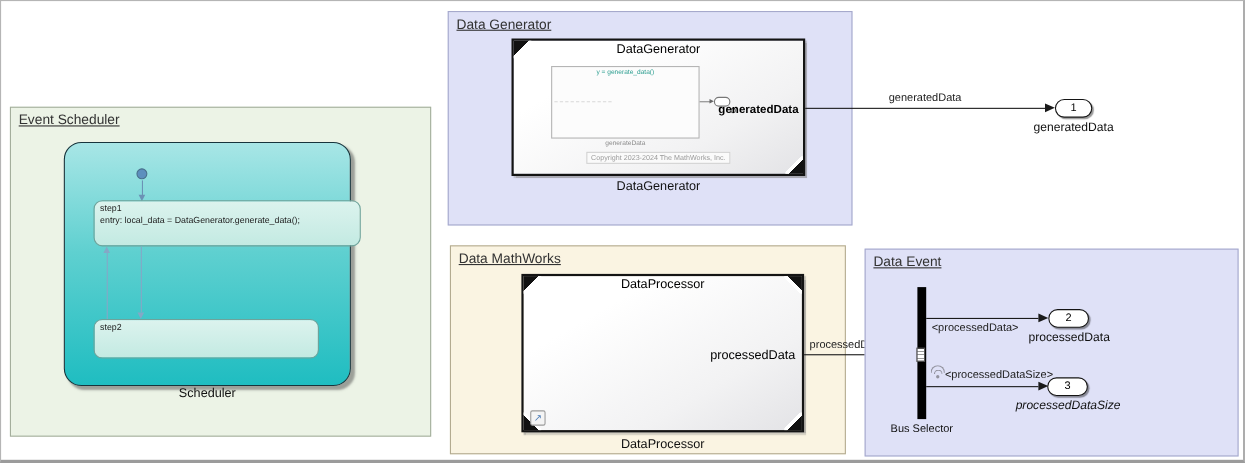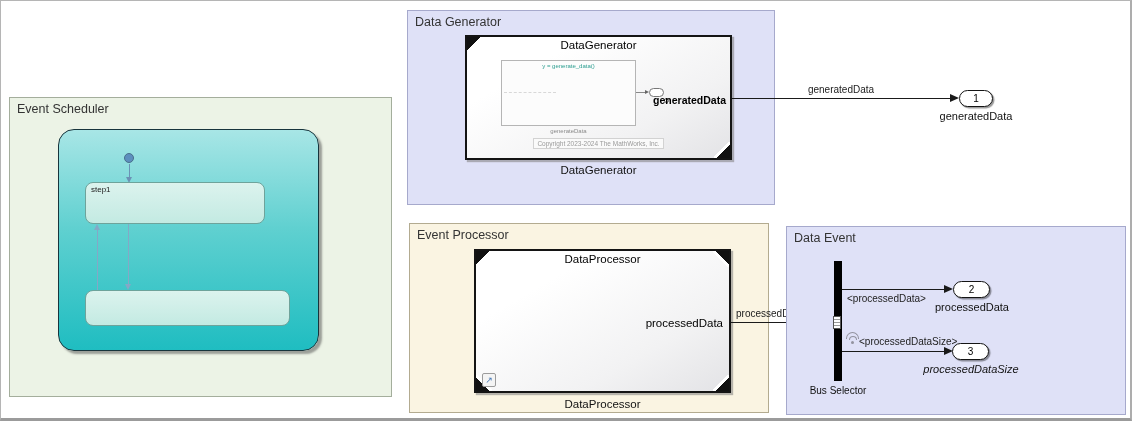--- a/index.html
+++ b/index.html
@@ -7,21 +7,21 @@
     position:relative; width:1132px; height:421px; box-sizing:border-box;
     background:#ffffff; overflow:hidden;
     border:1px solid #b5b5b5; border-right:2px solid #adadad; border-bottom:3px solid #9b9b9b;
     font-family:"Liberation Sans", sans-serif; color:#111;
   }
   
   .area{position:absolute; box-sizing:border-box; border:1px solid;}
   .area.green{background:#ecf3e6; border-color:#a4ae9c;}
   .area.lavender{background:#dfe1f7; border-color:#a6a9cc;}
   .area.cream{background:#faf4e2; border-color:#b3ab90;}
-  .area-label{position:absolute; left:7px; top:4px; font-size:12.5px; color:#333;}
+  .area-label{position:absolute; left:7px; top:4px; font-size:12.5px; color:#333;text-decoration:underline;}
   
   .chart{
     position:absolute; box-sizing:border-box; border:1.5px solid #17343c; border-radius:16px;
     background:linear-gradient(180deg,#a8e6e6 0%, #5fd0d0 45%, #1fbdc1 100%);
     box-shadow:3px 3px 2px rgba(75,75,75,.5);
   }
   .state{
     position:absolute; box-sizing:border-box; border:1px solid #6ea39b; border-radius:8px;
     background:linear-gradient(180deg,#dcf3ee,#c3eae2);
     font-size:8px; line-height:1.35; color:#222; padding:2px 5px; overflow:hidden;
@@ -90,33 +90,36 @@
   <div class="area green" style="left:8px; top:96px; width:383px; height:300px;">
     <div class="area-label">Event Scheduler</div>
   </div>
 
   <div class="chart" style="left:57px; top:128px; width:261px; height:222px;">
 
     <div class="default-dot" style="left:65px; top:23px;"></div>
     <div class="tline" style="left:70px; top:34px; height:15px; background:#6b92b5;"></div>
     <div class="tarrow-down" style="left:67px; top:47px; border-top-color:#6b92b5;"></div>
 
-    <div class="state" style="left:26px; top:52px; width:180px; height:42px;">
+    <div class="state" style="left:26px; top:52px; width:243px; height:42px;">
       <span class="st-name">step1</span>
+      <span class="st-entry">entry: local_data = DataGenerator.generate_data();</span>
     </div>
 
     <div class="state" style="left:26px; top:160px; width:205px; height:36px;">
+      <span class="st-name">step2</span>
     </div>
 
     <div class="tarrow-up" style="left:34.5px; top:94px;"></div>
     <div class="tline" style="left:38px; top:100px; height:60px;"></div>
 
     <div class="tline" style="left:69px; top:94px; height:60px;"></div>
     <div class="tarrow-down" style="left:65.5px; top:154px;"></div>
   </div>
+  <div class="name-label" style="left:57px; top:351px; width:261px;">Scheduler</div>
 
   <div class="area lavender" style="left:406px; top:9px; width:368px; height:195px;">
     <div class="area-label">Data Generator</div>
   </div>
 
   <div class="block" style="left:464px; top:34px; width:267px; height:125px;">
     <div class="corner tl"></div>
     <div class="corner br"></div>
     <div class="blk-title">DataGenerator</div>
 
@@ -139,21 +142,21 @@
   <div class="sig" style="left:731px; top:97px; width:218px;"></div>
   <div class="sig-arrow" style="left:949px; top:93px;"></div>
   <div class="sig-label" style="left:760px; top:83px; width:160px; text-align:center;">generatedData</div>
 
   <div class="ioport" style="left:958px; top:89px; width:34px; height:17px; line-height:15px;">
     <span>1</span>
   </div>
   <div class="port-name" style="left:916px; top:109px; width:118px;">generatedData</div>
 
   <div class="area cream" style="left:408px; top:222px; width:360px; height:190px;">
-    <div class="area-label">Event Processor</div>
+    <div class="area-label">Data MathWorks</div>
   </div>
 
   <div class="block" style="left:473px; top:248px; width:257px; height:144px;">
     <div class="corner tl"></div>
     <div class="corner tr"></div>
     <div class="corner bl"></div>
     <div class="corner br"></div>
     <div class="blk-title">DataProcessor</div>
     <div class="blk-portlabel" style="right:6px; top:66px; font-weight:400; font-size:11.5px;">processedData</div>
     <div class="mref-badge" style="left:6px; top:122px;">

